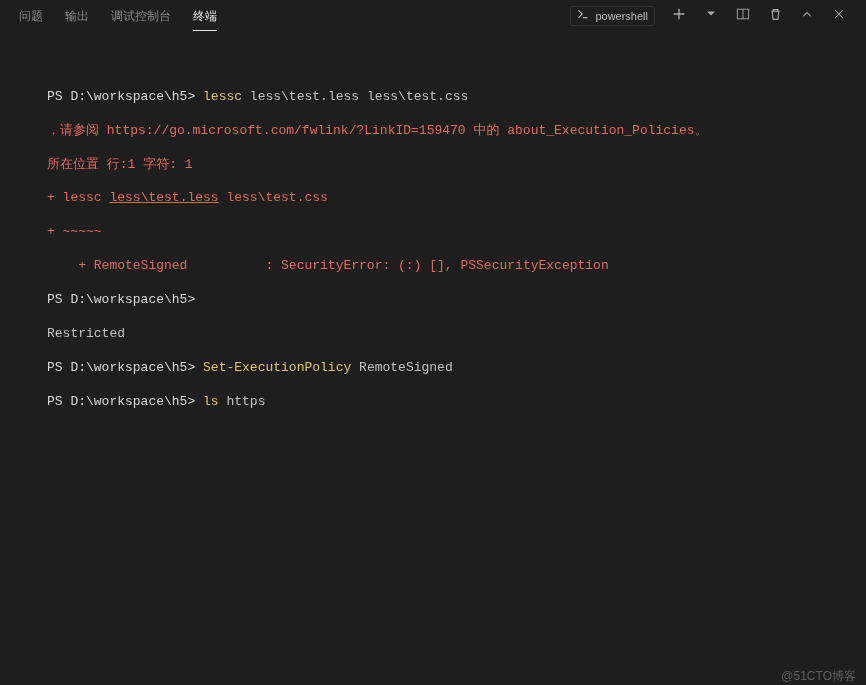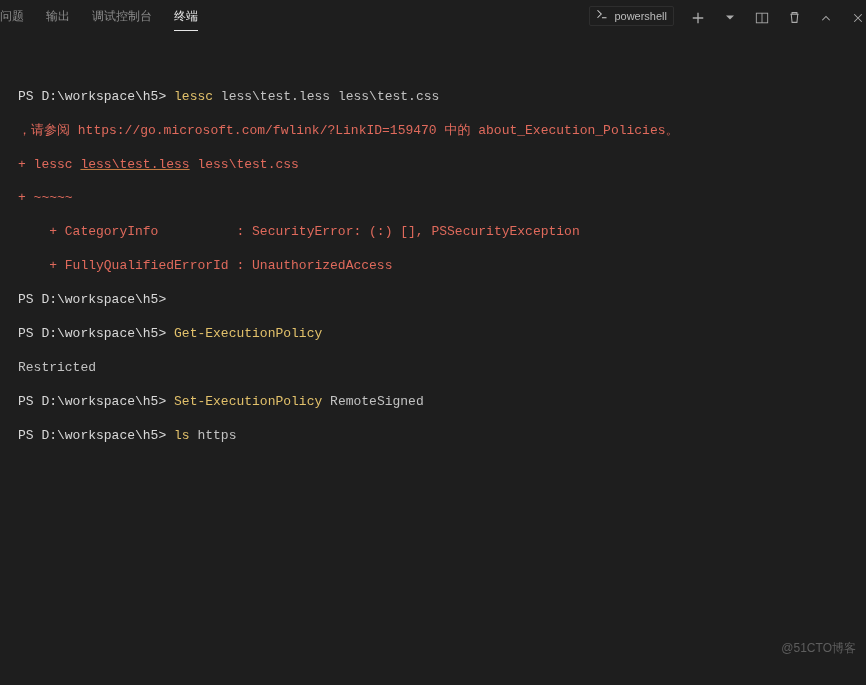--- a/index.html
+++ b/index.html
@@ -12,41 +12,41 @@
     --err:#e06a5c;        
     --white:#d4d4d4;
     --underline:#c07a42;
   }
   html,body{margin:0;padding:0;background:var(--bg);color:var(--white);
     font-family:Consolas,"Courier New",monospace;font-size:13px;
     line-height:1.3;height:100%;}
   body{width:866px;height:685px;position:relative;overflow:hidden;}
 
   
-  .tabbar{display:flex;align-items:center;height:32px;padding:0 0;
+  .tabbar{display:flex;align-items:center;height:32px;padding:0 19px;
     font-family:"Segoe UI","Microsoft YaHei",sans-serif;font-size:12px;}
   .tabs{display:flex;gap:22px;align-items:center;flex:1;}
   .tab{color:var(--tab-inactive);padding:8px 0 6px;cursor:pointer;}
   .tab.active{color:var(--tab-active);border-bottom:1px solid var(--tab-active);}
-  .right{display:flex;align-items:flex-end;gap:16px;color:#bcbcbc;}
+  .right{display:flex;align-items:flex-start;gap:16px;color:#bcbcbc;}
   .shell-sel{display:flex;align-items:center;gap:6px;border:1px solid #3c3c3c88;
     padding:1px 6px;border-radius:2px;font-size:11px;}
   .iconbtn{width:16px;height:16px;display:flex;align-items:center;justify-content:center;
     cursor:pointer;opacity:.8;}
 
   
   .term{padding:6px 10px 6px 18px;white-space:pre;overflow:hidden;}
-  .line{min-height:17px;}
+  .line{min-height:17px;margin-left:29px;}
   .prompt{color:var(--prompt);}
   .cmd{color:var(--cmd);}
   .grey{color:#c2c2c2;}
   .err{color:var(--err);}
   .ul{text-decoration:underline;text-decoration-color:var(--underline);}
 
-  .watermark{position:absolute;right:10px;bottom:28px;color:#5e5e5e;
+  .watermark{position:absolute;right:10px;bottom:0;color:#5e5e5e;
     font-family:"Segoe UI","Microsoft YaHei",sans-serif;font-size:12px;pointer-events:none;}
 </style>
 </head>
 <body>
 
 <div class="tabbar">
   <div class="tabs">
     <div class="tab">问题</div>
     <div class="tab">输出</div>
     <div class="tab">调试控制台</div>
@@ -92,26 +92,25 @@
           <path stroke="#cfcfcf" stroke-width="1.4" d="M3 3l10 10M13 3L3 13"></path>
         </svg>
     </div>
   </div>
 </div>
 
 <div class="term">
 <div class="line"> </div>
 <div class="line"><span class="prompt">PS D:\workspace\h5&gt;</span> <span class="cmd">lessc</span><span class="grey"> less\test.less less\test.css</span></div>
 <div class="line err">，请参阅 https://go.microsoft.com/fwlink/?LinkID=159470 中的 about_Execution_Policies。</div>
+<div class="line err">所在位置 行:1 字符: 1</div>
 <div class="line err"><span>+ lessc </span><span class="ul">less\test.less</span><span> less\test.css</span></div>
 <div class="line err">+ ~~~~~</div>
-<div class="line err">    + CategoryInfo          : SecurityError: (:) [], PSSecurityException</div>
-<div class="line err">    + FullyQualifiedErrorId : UnauthorizedAccess</div>
+<div class="line err">    + RemoteSigned          : SecurityError: (:) [], PSSecurityException</div>
 <div class="line"><span class="prompt">PS D:\workspace\h5&gt;</span></div>
-<div class="line"><span class="prompt">PS D:\workspace\h5&gt;</span> <span class="cmd">Get-ExecutionPolicy</span></div>
 <div class="line grey">Restricted</div>
 <div class="line"><span class="prompt">PS D:\workspace\h5&gt;</span> <span class="cmd">Set-ExecutionPolicy</span><span class="grey"> RemoteSigned</span></div>
 <div class="line"><span class="prompt">PS D:\workspace\h5&gt;</span> <span class="cmd">ls</span><span class="grey"> https</span></div>
 <div class="line"> </div>
 <div class="line"> </div>
 <div class="line"> </div>
 <div class="line"> </div>
 
 
 

